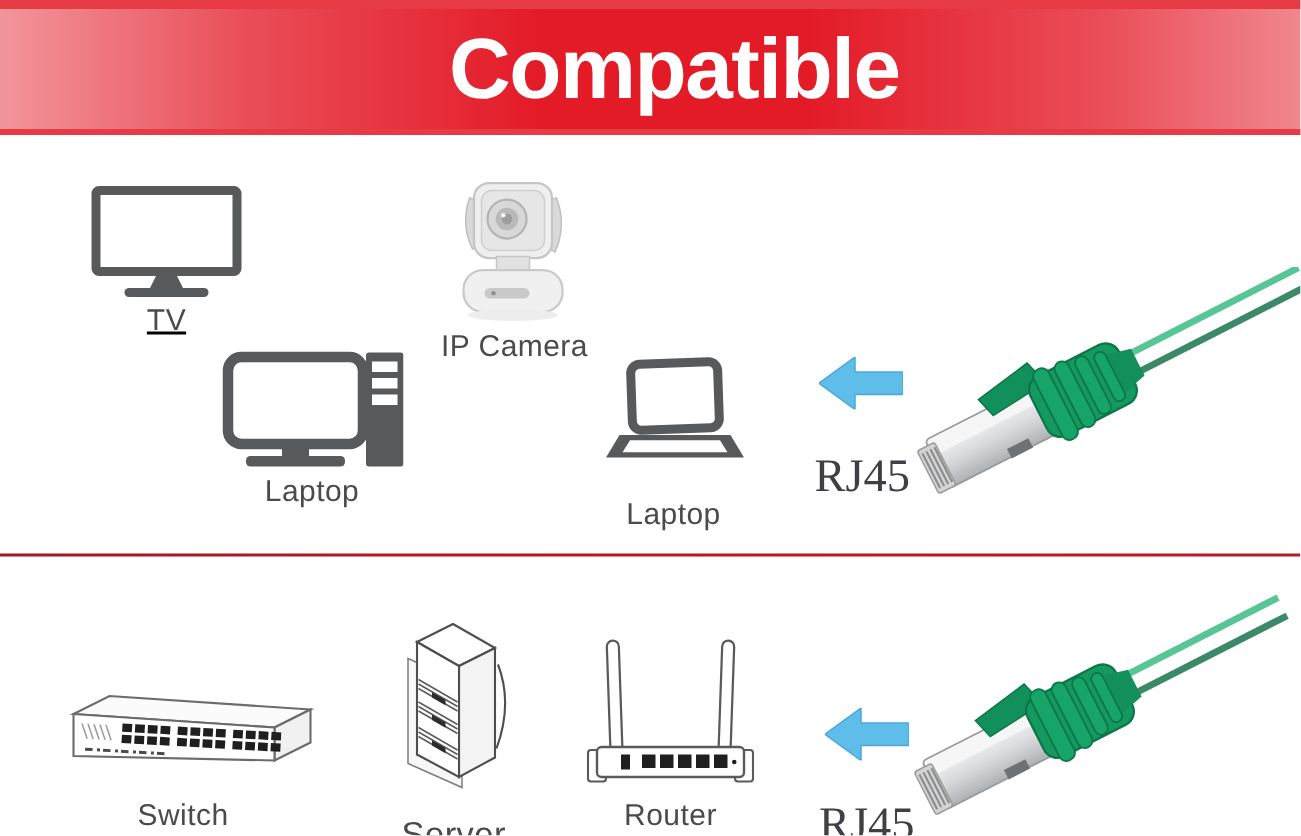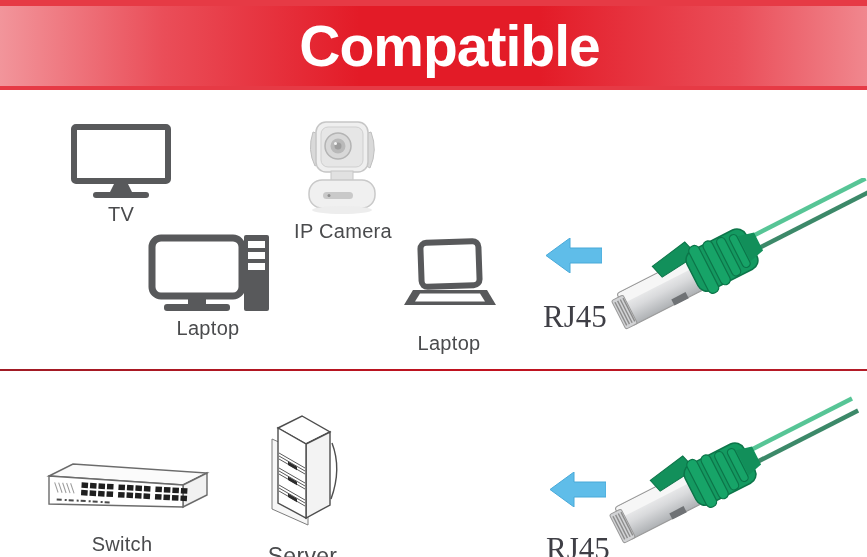--- a/index.html
+++ b/index.html
@@ -41,21 +41,21 @@
 <body>
 
 <div id="stage">
 
   <div class="banner">
     <div class="banner-strip-top"></div>
     <div class="banner-title">Compatible</div>
     <div class="banner-strip-bottom"></div>
   </div>
 
-  <div class="device" style="left:68px;top:122px;width:106px;">
+  <div class="device" style="left:58px;top:122px;width:106px;text-decoration:underline;">
     <svg width="104" height="78" viewBox="0 0 104 78">
       <rect x="5" y="5" width="94" height="54" rx="2" fill="#ffffff" stroke="#58595b" stroke-width="6"></rect>
       <polygon points="45,62 59,62 63,70 41,70" fill="#58595b"></polygon>
       <rect x="24" y="70" width="56" height="6" rx="3" fill="#58595b"></rect>
     </svg>
     <div class="device-label" style="margin-top:3px">TV</div>
   </div>
 
   <div class="device" style="left:300px;top:118px;width:86px;">
     <svg width="80" height="100" viewBox="0 0 80 100">
@@ -230,20 +230,47 @@
         <rect x="33" y="56.5" width="9" height="3.5" transform="skewY(30)" transform-origin="33 56.5"></rect>
         <rect x="33" y="71.5" width="9" height="3.5" transform="skewY(30)" transform-origin="33 71.5"></rect>
         <rect x="33" y="88.5" width="9" height="3.5" transform="skewY(30)" transform-origin="33 88.5"></rect>
       </g>
 
       <path d="M77 38 q10 26 -1 56" fill="none" stroke="#4e4e4e" stroke-width="1.4"></path>
     </svg>
     <div class="device-label" style="margin-top:14px;font-size:23px">Server</div>
   </div>
 
+  <div class="device" style="left:385px;top:415px;width:124px;">
+    <svg width="122" height="110" viewBox="0 0 122 110">
+
+      <g transform="rotate(-2 25 86)">
+        <rect x="21" y="12" width="8" height="76" rx="4" fill="#ffffff" stroke="#5a5a5a" stroke-width="1.5"></rect>
+      </g>
+      <g transform="rotate(2 97 86)">
+        <rect x="93" y="12" width="8" height="76" rx="4" fill="#ffffff" stroke="#5a5a5a" stroke-width="1.5"></rect>
+      </g>
+
+      <rect x="6" y="85" width="12" height="21" rx="2" fill="#ffffff" stroke="#5a5a5a" stroke-width="1.4"></rect>
+      <rect x="104" y="85" width="12" height="21" rx="2" fill="#ffffff" stroke="#5a5a5a" stroke-width="1.4"></rect>
+
+      <rect x="12" y="83" width="98" height="20" rx="3" fill="#ffffff" stroke="#5a5a5a" stroke-width="1.6"></rect>
+
+      <rect x="28" y="88" width="6" height="10" fill="#1f1f1f"></rect>
+      <g fill="#1f1f1f">
+        <rect x="42" y="88" width="9" height="9"></rect>
+          <rect x="54" y="88" width="9" height="9"></rect>
+        <rect x="66" y="88" width="9" height="9"></rect>
+          <rect x="78" y="88" width="9" height="9"></rect>
+        <rect x="90" y="88" width="9" height="9"></rect>
+      </g>
+      <circle cx="103.5" cy="93" r="1.5" fill="#1f1f1f"></circle>
+    </svg>
+    <div class="device-label" style="margin-top:8px">Router</div>
+  </div>
 
   <svg style="position:absolute;left:550px;top:472px;" width="56" height="35" viewBox="0 0 56 35">
     <polygon points="0,17.5 24,0 24,10 56,10 56,25 24,25 24,35" fill="#5fbde9" stroke="#49a9d8" stroke-width="1"></polygon>
   </svg>
 
   <div class="rj45-label" style="left:546px;top:531px;">RJ45</div>
 
   <svg style="position:absolute;left:598px;top:392px;" width="270" height="165" viewBox="0 0 270 165">
     <defs>
       <linearGradient id="metal2" x1="0" y1="0" x2="0" y2="1">

